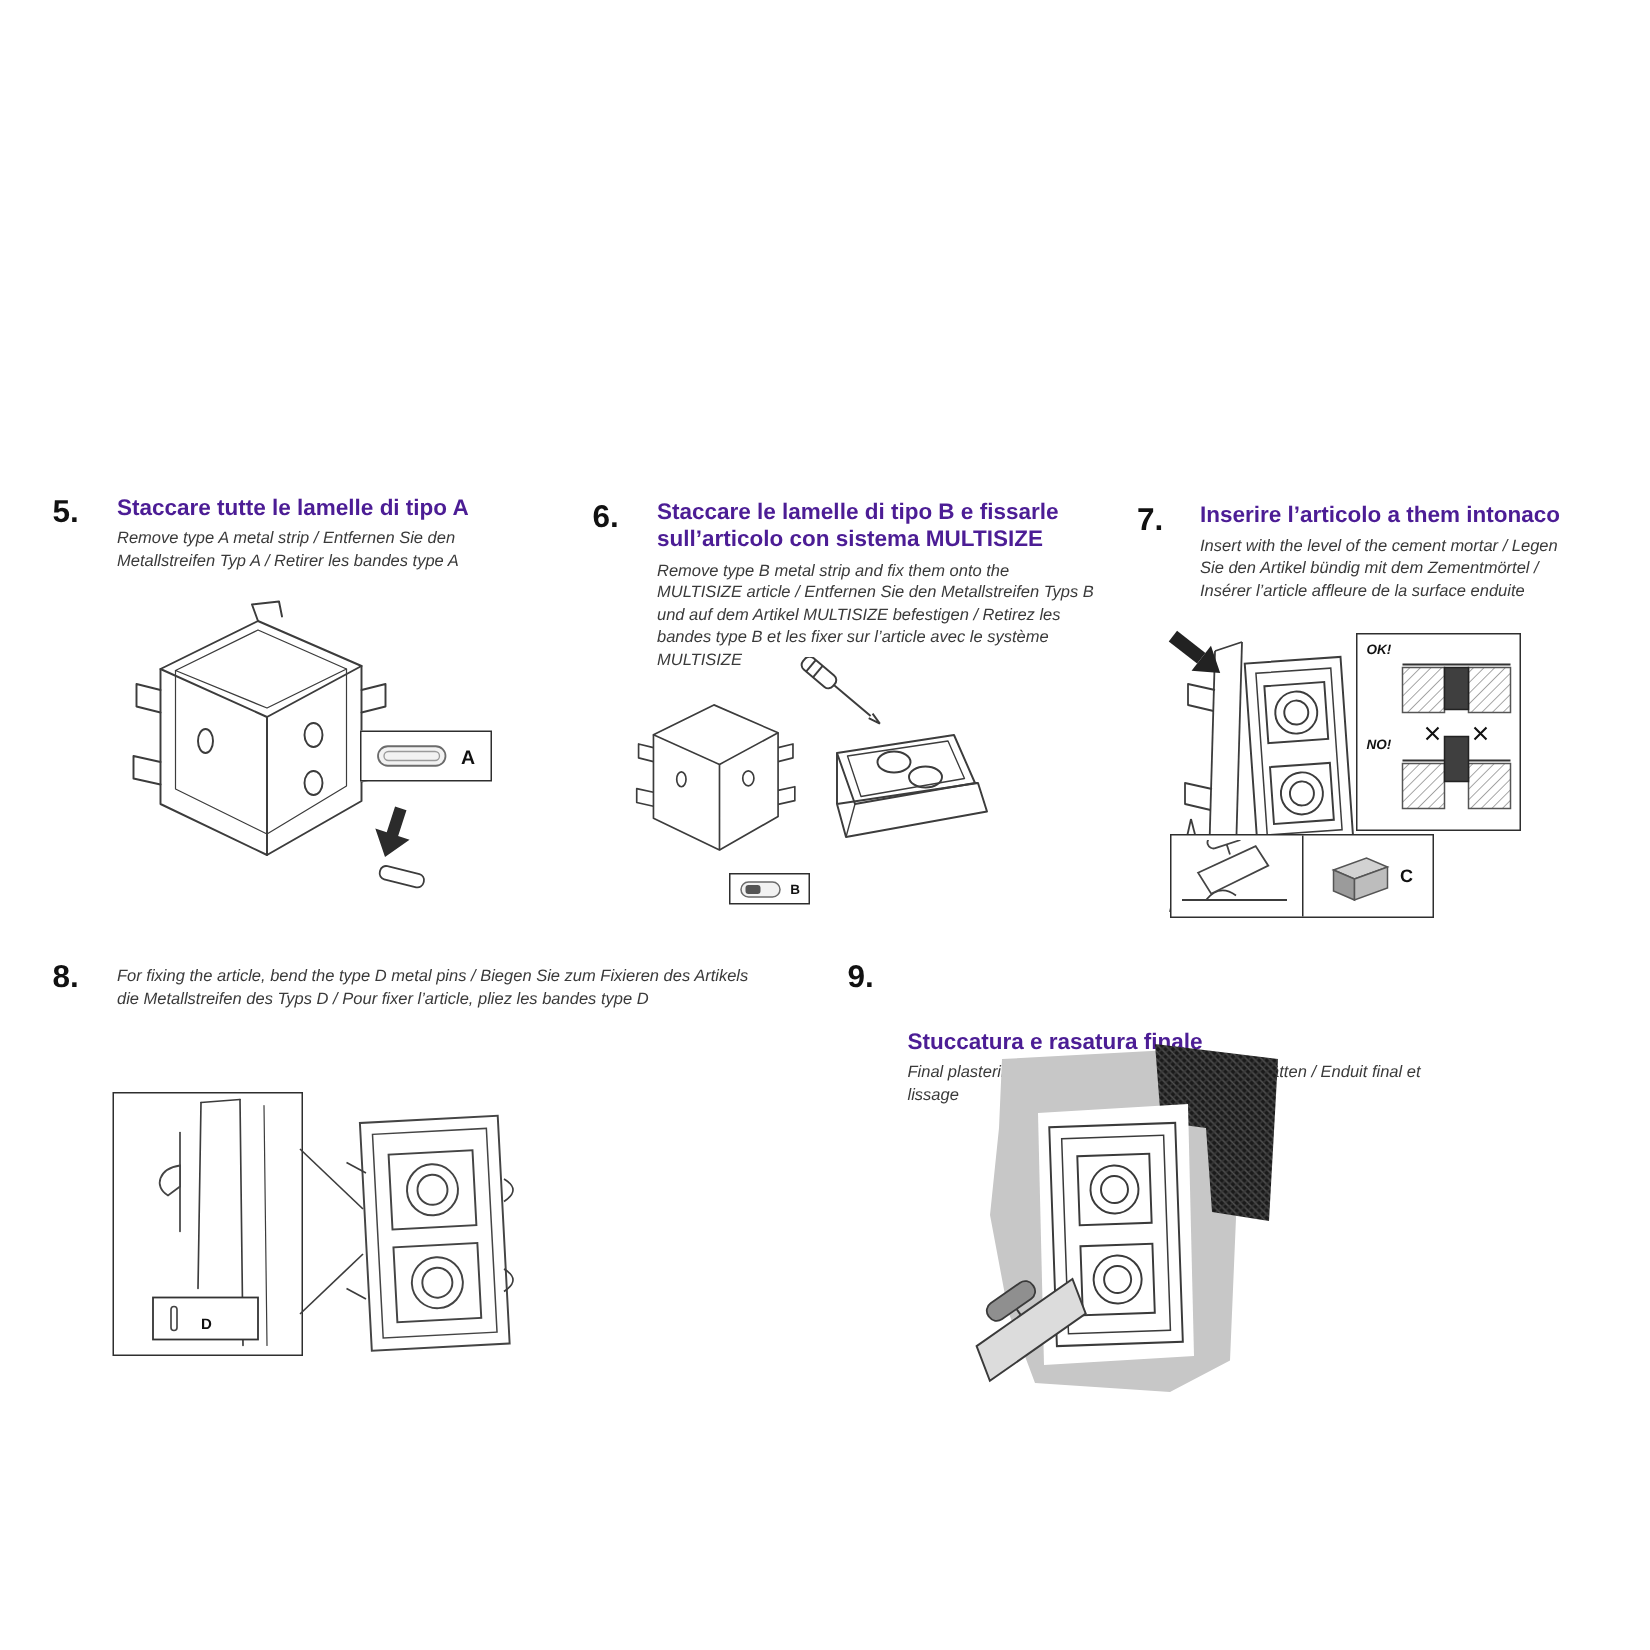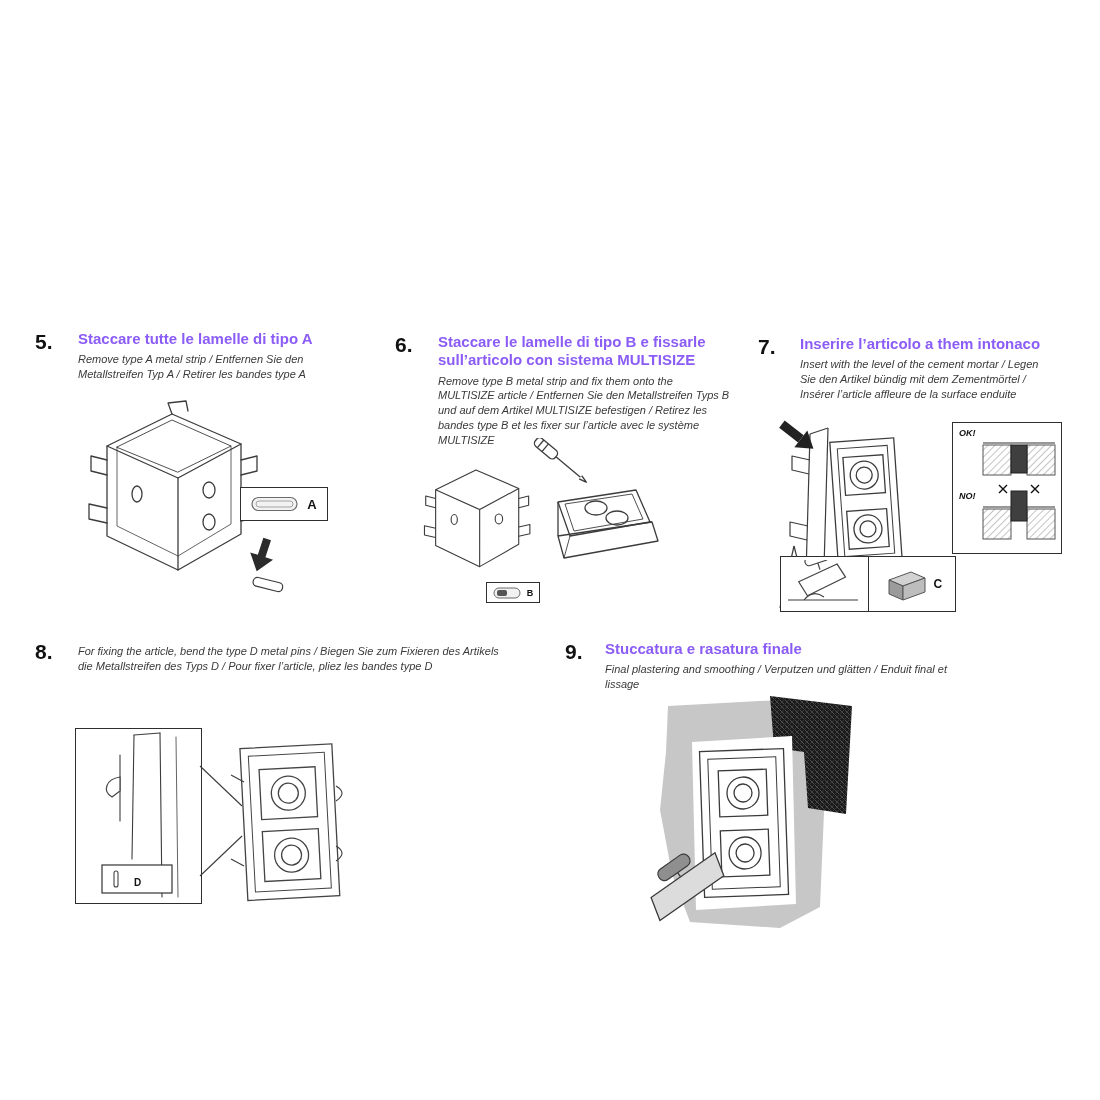--- a/index.html
+++ b/index.html
@@ -14,21 +14,21 @@
     background:#ffffff; overflow:hidden;
   }
   .step { position:absolute; }
   .step-head { display:flex; align-items:flex-start; }
   .step-num {
     font-size:21px; font-weight:700; color:#111;
     flex:0 0 auto; line-height:1; padding-top:1px;
   }
   .step-body { }
   .step-title {
-    font-size:15px; font-weight:700; color:#8b5cf6; line-height:1.22;
+    font-size:15px; font-weight:700; color:#4c1d95; line-height:1.22;
   }
   .step-sub {
     font-size:11px; font-style:italic; color:#3a3a3a;
     line-height:1.34; margin-top:4px;
   }
   .fig { position:absolute; }
   .legend-box {
     position:absolute; border:1.3px solid #2e2e2e; background:#fff;
     display:flex; align-items:center; justify-content:center; gap:8px;
   }
@@ -178,21 +178,21 @@
         <circle cx="90" cy="123" r="14" fill="none"></circle>
         <circle cx="90" cy="123" r="8" fill="none"></circle>
       </g>
       <g transform="rotate(38 22 30)">
         <rect x="2" y="26" width="24" height="9" fill="#222"></rect>
         <polygon points="26,20 26,41 42,30.5" fill="#222"></polygon>
       </g>
     </svg>
   </div>
 
-  <div class="okno-box" style="left:952px; top:422px; width:110px; height:132px;">
+  <div class="okno-box" style="left:904px; top:422px; width:110px; height:132px;">
     <svg width="107" height="129" viewBox="0 0 107 129">
       <defs>
         <pattern id="hatch7" width="5" height="5" patternUnits="userSpaceOnUse" patternTransform="rotate(45)">
           <line x1="0" y1="0" x2="0" y2="5" stroke="#8a8a8a" stroke-width="1"></line>
         </pattern>
       </defs>
 
       <text x="6" y="13" font-size="9" font-weight="700" font-style="italic">OK!</text>
       <line x1="30" y1="20" x2="102" y2="20" stroke="#333" stroke-width="1.2"></line>
       <rect x="30" y="22" width="28" height="30" fill="url(#hatch7)" stroke="#555" stroke-width="1"></rect>
@@ -278,21 +278,21 @@
         <path d="M138,116 q12,7 0,15"></path>
         <path d="M46,52 l-13,-7"></path>
         <path d="M46,136 l-13,-7"></path>
       </g>
     </svg>
   </div>
 
   <section class="step" style="left:565px; top:640px; width:400px;">
     <div class="step-head">
       <div class="step-num" style="width:40px;">9.</div>
-      <div class="step-body" style="width:358px;">
+      <div class="step-body" style="width:358px;margin-top:46px;">
         <div class="step-title">Stuccatura e rasatura finale</div>
         <div class="step-sub" style="width:350px;">Final plastering and smoothing / Verputzen und glätten / Enduit final et lissage</div>
       </div>
     </div>
   </section>
 
   <div class="fig" style="left:632px; top:692px;">
     <svg width="226" height="248" viewBox="0 0 226 248">
       <defs>
         <pattern id="mesh9" width="5" height="5" patternUnits="userSpaceOnUse">

